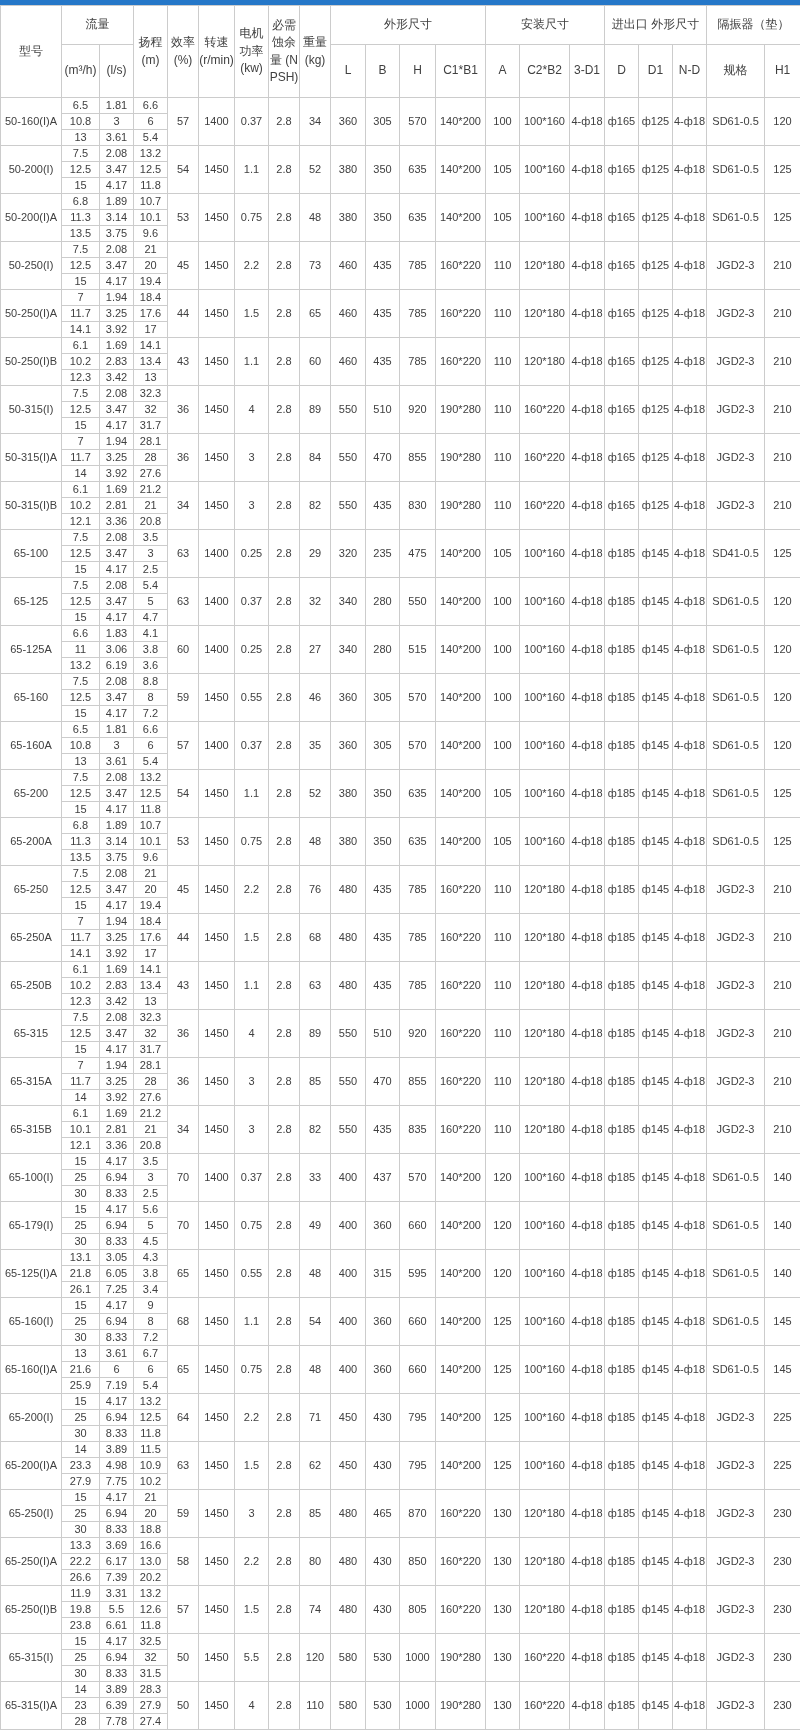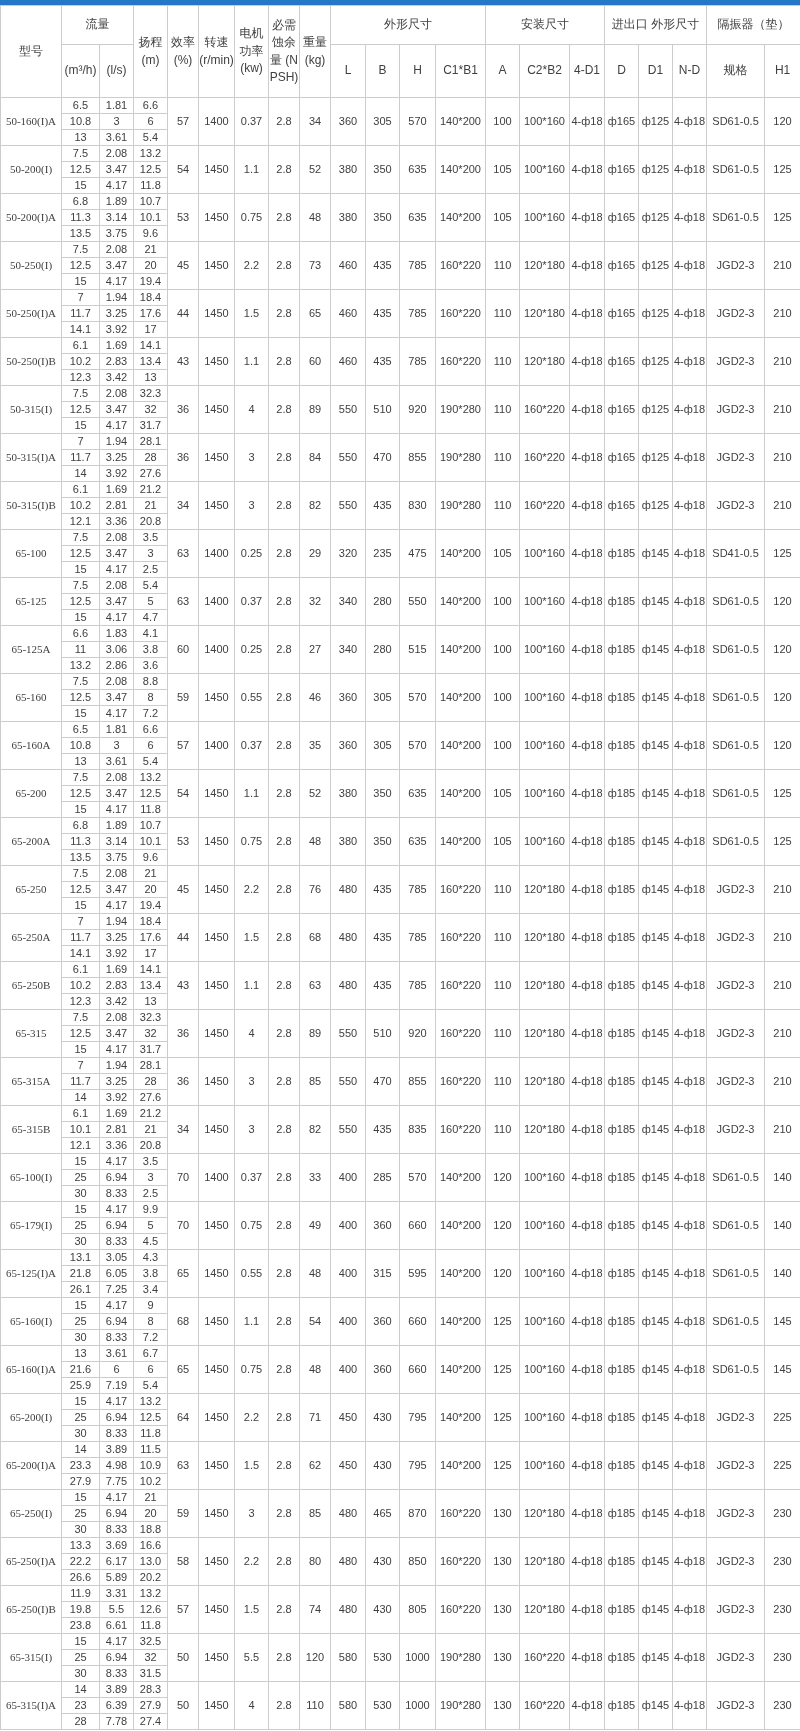--- a/index.html
+++ b/index.html
@@ -5,21 +5,21 @@
   html,body{margin:0;padding:0;background:#fff;}
   .top-bar{width:100%;height:5px;}
   table{border-collapse:collapse;table-layout:fixed;width:800px;
         font-family:"Liberation Sans",sans-serif;color:#404040;}
   th,td{border:1px solid #ccc;text-align:center;vertical-align:middle;padding:0;
         overflow:hidden;}
   thead th{font-weight:normal;font-size:12px;word-break:break-all;line-height:1.45;background:#fff;}
   thead tr.h1 th{height:38px;}
   thead tr.h2 th{height:52px;}
   tbody td{font-size:11px;height:15px;line-height:15px;white-space:nowrap;}
-  tbody td.model{font-size:11px;font-family:Liberation Serif, serif;}
+  tbody td.model{font-size:11px;}
 </style>
 </head>
 <body>
 
 <div class="top-bar" style="background: rgb(37, 119, 200);"></div>
 
 <table>
   <colgroup>
     <col style="width:61px">
       <col style="width:38px">
@@ -60,21 +60,21 @@
     </tr>
     <tr class="h2">
       <th>(m³/h)</th>
       <th>(l/s)</th>
       <th>L</th>
       <th>B</th>
       <th>H</th>
       <th>C1*B1</th>
       <th>A</th>
       <th>C2*B2</th>
-      <th>4-D1</th>
+      <th>3-D1</th>
       <th>D</th>
       <th>D1</th>
       <th>N-D</th>
       <th>规格</th>
       <th>H1</th>
     </tr>
   </thead>
   <tbody>
       <tr>
         <td rowspan="3" class="model">50-160(I)A</td>
@@ -462,21 +462,21 @@
         <td rowspan="3">SD61-0.5</td>
         <td rowspan="3">120</td>
       </tr>
       <tr>
         <td>11</td>
         <td>3.06</td>
         <td>3.8</td>
       </tr>
       <tr>
         <td>13.2</td>
-        <td>2.86</td>
+        <td>6.19</td>
         <td>3.6</td>
       </tr>
       <tr>
         <td rowspan="3" class="model">65-160</td>
         <td>7.5</td>
         <td>2.08</td>
         <td>8.8</td>
         <td rowspan="3">59</td>
         <td rowspan="3">1450</td>
         <td rowspan="3">0.55</td>
@@ -806,21 +806,21 @@
         <td rowspan="3" class="model">65-100(I)</td>
         <td>15</td>
         <td>4.17</td>
         <td>3.5</td>
         <td rowspan="3">70</td>
         <td rowspan="3">1400</td>
         <td rowspan="3">0.37</td>
         <td rowspan="3">2.8</td>
         <td rowspan="3">33</td>
         <td rowspan="3">400</td>
-        <td rowspan="3">285</td>
+        <td rowspan="3">437</td>
         <td rowspan="3">570</td>
         <td rowspan="3">140*200</td>
         <td rowspan="3">120</td>
         <td rowspan="3">100*160</td>
         <td rowspan="3">4-ф18</td>
         <td rowspan="3">ф185</td>
         <td rowspan="3">ф145</td>
         <td rowspan="3">4-ф18</td>
         <td rowspan="3">SD61-0.5</td>
         <td rowspan="3">140</td>
@@ -832,21 +832,21 @@
       </tr>
       <tr>
         <td>30</td>
         <td>8.33</td>
         <td>2.5</td>
       </tr>
       <tr>
         <td rowspan="3" class="model">65-179(I)</td>
         <td>15</td>
         <td>4.17</td>
-        <td>9.9</td>
+        <td>5.6</td>
         <td rowspan="3">70</td>
         <td rowspan="3">1450</td>
         <td rowspan="3">0.75</td>
         <td rowspan="3">2.8</td>
         <td rowspan="3">49</td>
         <td rowspan="3">400</td>
         <td rowspan="3">360</td>
         <td rowspan="3">660</td>
         <td rowspan="3">140*200</td>
         <td rowspan="3">120</td>
@@ -1089,21 +1089,21 @@
         <td rowspan="3">JGD2-3</td>
         <td rowspan="3">230</td>
       </tr>
       <tr>
         <td>22.2</td>
         <td>6.17</td>
         <td>13.0</td>
       </tr>
       <tr>
         <td>26.6</td>
-        <td>5.89</td>
+        <td>7.39</td>
         <td>20.2</td>
       </tr>
       <tr>
         <td rowspan="3" class="model">65-250(I)B</td>
         <td>11.9</td>
         <td>3.31</td>
         <td>13.2</td>
         <td rowspan="3">57</td>
         <td rowspan="3">1450</td>
         <td rowspan="3">1.5</td>

